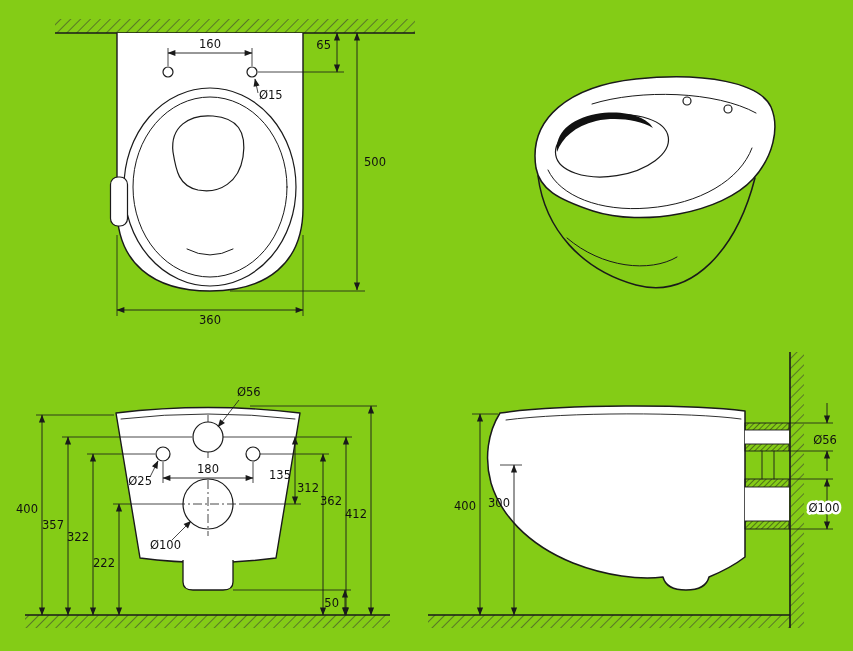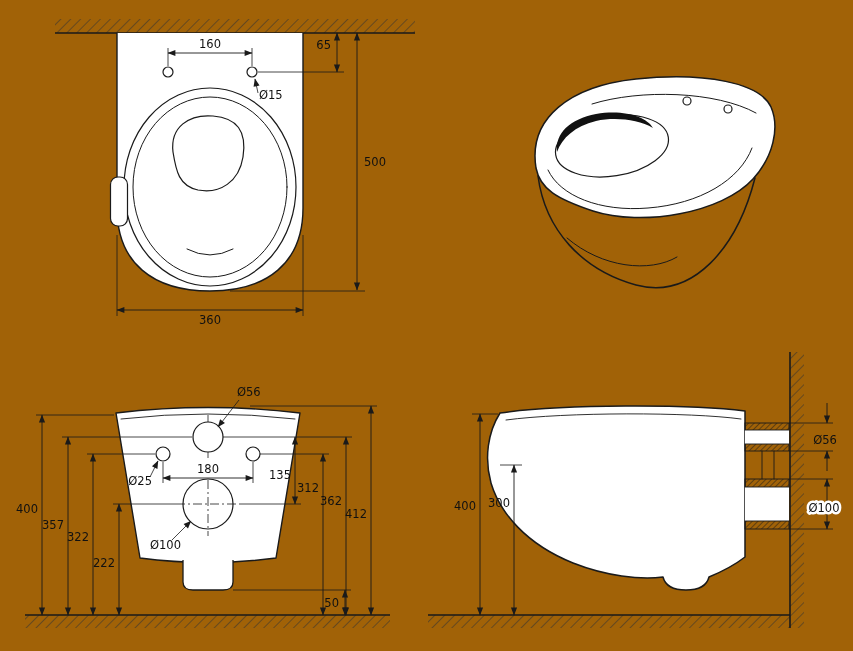--- a/index.html
+++ b/index.html
@@ -1,19 +1,19 @@
 <!DOCTYPE html>
 <html><head>
 <meta charset="utf-8">
 <style>
   html,body { margin:0; padding:0; background:#fff; }
   #canvas {
     position:relative;
     width:853px; height:651px;
-    background:#a16207;
+    background:#84cc16;
     font-family:"DejaVu Sans", sans-serif;
     overflow:hidden;
   }
   svg { display:block; }
   .outline { fill:#ffffff; stroke:#1a1a1a; stroke-width:1.4; stroke-linejoin:round; }
   .stroke  { fill:none; stroke:#1a1a1a; stroke-width:1.4; stroke-linecap:round; }
   .thin    { fill:none; stroke:#1a1a1a; stroke-width:1; stroke-linecap:round; }
   .dim     { fill:none; stroke:#1a1a1a; stroke-width:0.9; }
   .ext     { fill:none; stroke:#1a1a1a; stroke-width:0.8; }
   .dash    { fill:none; stroke:#1a1a1a; stroke-width:0.8; stroke-dasharray:9 3 2 3; }

